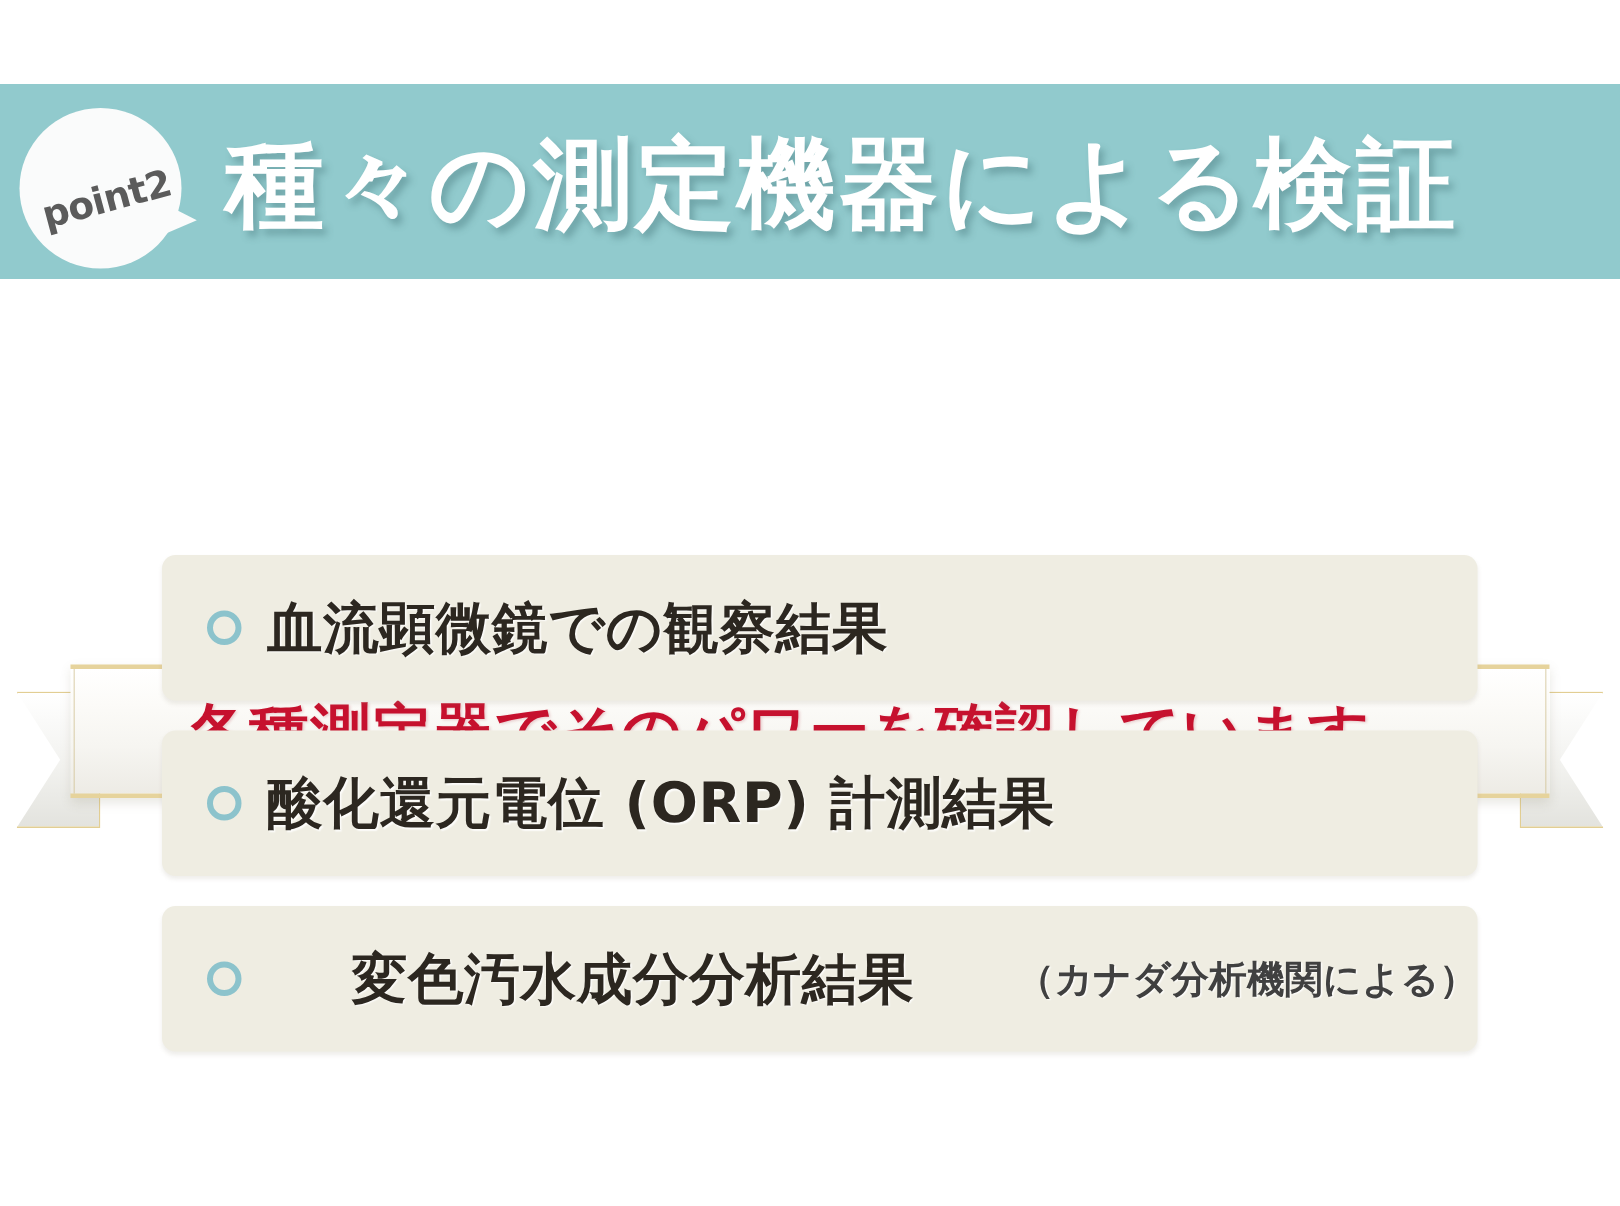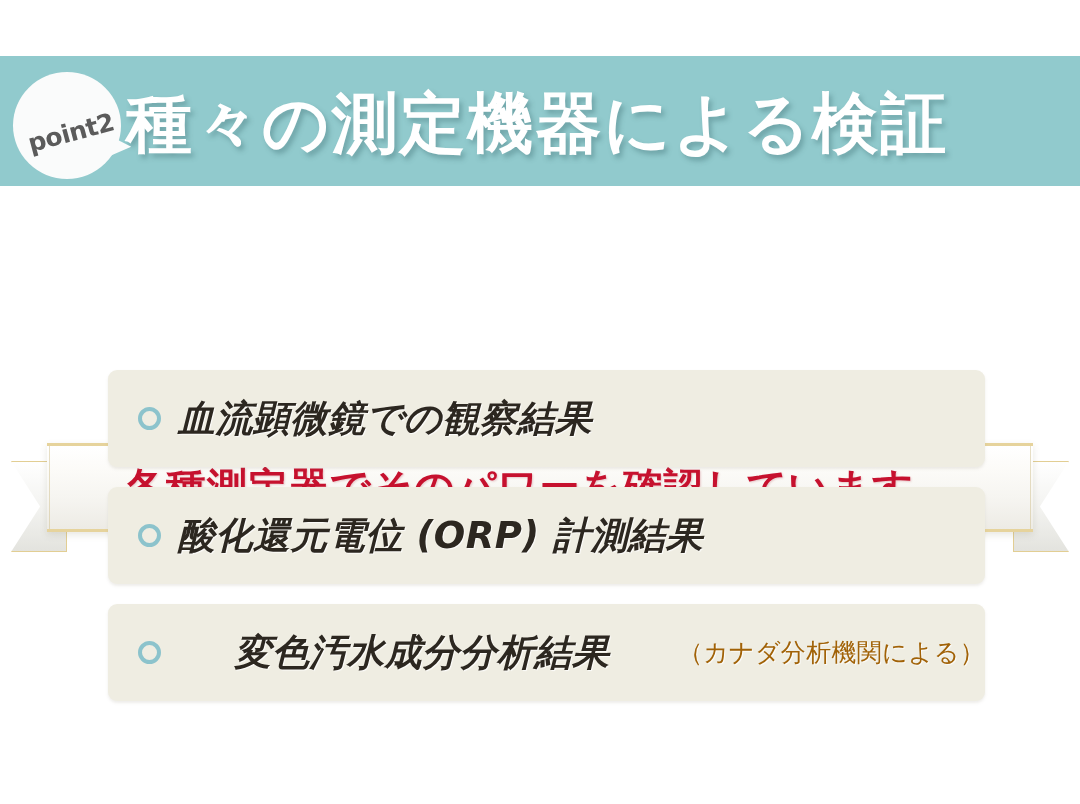--- a/index.html
+++ b/index.html
@@ -70,21 +70,21 @@
     color: #5B5B5B;
     letter-spacing: -0.5px;
     padding-top: 16px;
     padding-left: 4px;
     box-sizing: border-box;
   }
 
   
   #header-title {
     position: absolute;
-    left: 126px;
+    left: 150px;
     top: 56px;
     height: 136px;
     display: flex;
     align-items: center;
     font-family: "Liberation Serif", "DejaVu Serif", serif;
     font-weight: 700;
     font-size: 66px;
     line-height: 1;
     color: #FFFFFF;
     letter-spacing: 2px;
@@ -210,27 +210,26 @@
     box-sizing: border-box;
   }
   .item-text {
     font-family: "DejaVu Sans", "Liberation Sans", sans-serif;
     font-size: 37px;
     font-weight: 700;
     color: #2C2720;
     letter-spacing: 0.5px;
     white-space: nowrap;
     text-shadow: 1px 1px 1px rgba(255,255,255,0.85);
-    font-style: italic;
   }
   .item-note {
     font-family: "DejaVu Sans", "Liberation Sans", sans-serif;
     font-size: 25px;
-    font-weight: 400;
-    color: #a16207;
+    font-weight: 700;
+    color: #404040;
     letter-spacing: 0.3px;
     white-space: nowrap;
     margin-left: 12px;
     text-shadow: 1px 1px 1px rgba(255,255,255,0.85);
   }
 </style>
 </head>
 <body>
 
 <div id="header-band"></div>

